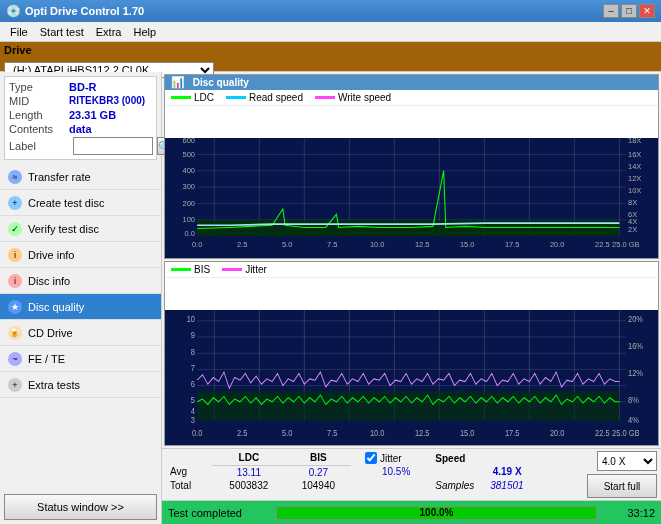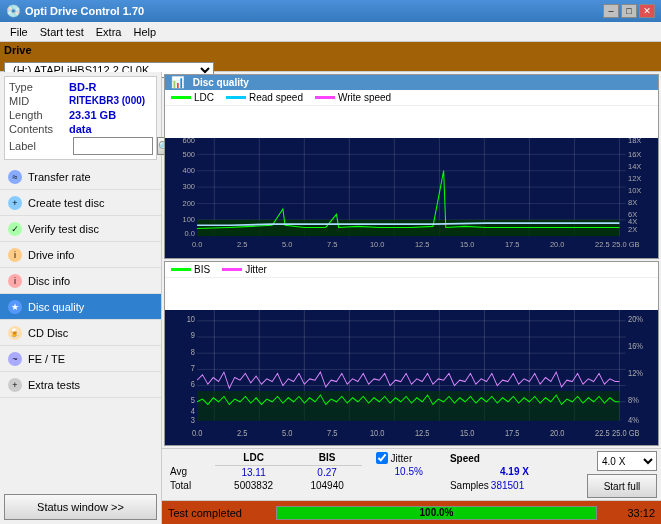--- a/index.html
+++ b/index.html
@@ -43,21 +43,21 @@
     
     .sidebar-nav { flex: 1; overflow-y: auto; }
     .nav-item { height: 26px; display: flex; align-items: center; padding: 0 8px; cursor: pointer; font-size: 11px; border-bottom: 1px solid #ddd; gap: 6px; }
     .nav-item.active { background: #3080d0; color: white; }
     .nav-icon { width: 14px; height: 14px; border-radius: 2px; flex-shrink: 0; display: flex; align-items: center; justify-content: center; font-size: 9px; }
     
     .status-btn { margin: 4px; height: 26px; background: linear-gradient(to bottom, #f8f8f8, #d8d8d8); border: 1px solid #888; font-size: 11px; cursor: pointer; width: calc(100% - 8px); display: flex; align-items: center; justify-content: center; }
     .legend-item { display: flex; align-items: center; gap: 3px; }
     
     
-    .bottom-bar { background: #c2410c; border-top: 1px solid #ccc; height: 24px; display: flex; align-items: center; padding: 0 6px; gap: 18px; }
+    .bottom-bar { background: #22c55e; border-top: 1px solid #ccc; height: 24px; display: flex; align-items: center; padding: 0 6px; gap: 18px; }
     .status-text { font-size: 11px; min-width: 90px; }
     .progress-bar-outer { flex: 1; height: 14px; border: 1px solid #888; background: white; position: relative; text-align: right; }
     .progress-bar-inner { height: 100%; background: #00cc00; }
     .progress-text { position: absolute; top: 0; left: 0; right: 0; bottom: 0; display: flex; align-items: center; justify-content: center; font-size: 10px; font-weight: 600; color: #000; }
     .time-text { font-size: 11px; min-width: 40px; text-align: right; }
     .action-btn { height: 24px; min-width: 70px; background: linear-gradient(to bottom, #f8f8f8, #d8d8d8); border: 1px solid #888; font-size: 10px; cursor: pointer; white-space: nowrap; padding: 0 4px; }
     .stats-table { width: 100%; font-size: 10px; border-collapse: collapse; }
     .stats-table td { padding: 1px 4px; }
     
     
@@ -162,21 +162,21 @@
       <div class="nav-item">
         <span class="nav-icon" style="background:#ffaaaa; border-radius:50%;">i</span>
         <span>Disc info</span>
       </div>
       <div class="nav-item active">
         <span class="nav-icon" style="background:#5599ff; border-radius:50%;">★</span>
         <span>Disc quality</span>
       </div>
       <div class="nav-item">
         <span class="nav-icon" style="background:#ffddaa; border-radius:50%;">🍺</span>
-        <span>CD Disc</span>
+        <span>CD Drive</span>
       </div>
       <div class="nav-item">
         <span class="nav-icon" style="background:#aaaaff; border-radius:50%;">~</span>
         <span>FE / TE</span>
       </div>
       <div class="nav-item">
         <span class="nav-icon" style="background:#cccccc; border-radius:50%;">+</span>
         <span>Extra tests</span>
       </div>
     </div>
@@ -366,21 +366,21 @@
               <td class="stat-cell">10.5%</td>
               <td class="stat-cell" style="color:#0000cc;font-weight:700;">4.19 X</td>
             </tr>
             <tr>
               <td class="stat-row-label">Total</td>
               <td class="stat-cell black">5003832</td>
               <td class="stat-cell black">104940</td>
               <td></td>
               <td></td>
               <td>
-                <div style="display:flex;align-items:flex-end;gap:2px;">
+                <div style="display:flex;align-items:flex-end;gap:16px;font-style:italic;">
                   <span style="font-size:10px;">Samples</span>
                   <span style="font-size:10px;color:#0000cc;">381501</span>
                 </div>
               </td>
             </tr>
           </tbody>
             </table>
         </div>
 
         <div style="display:flex;flex-direction:column;gap:3px;align-items:flex-end;">

